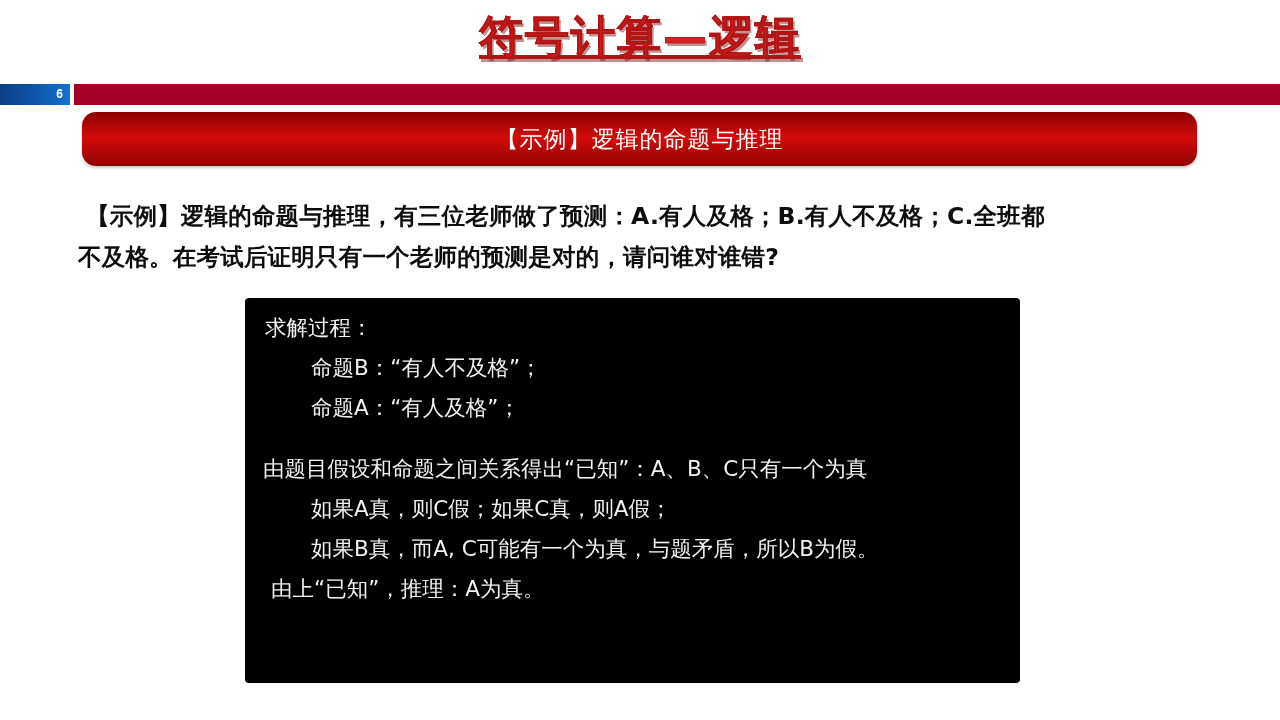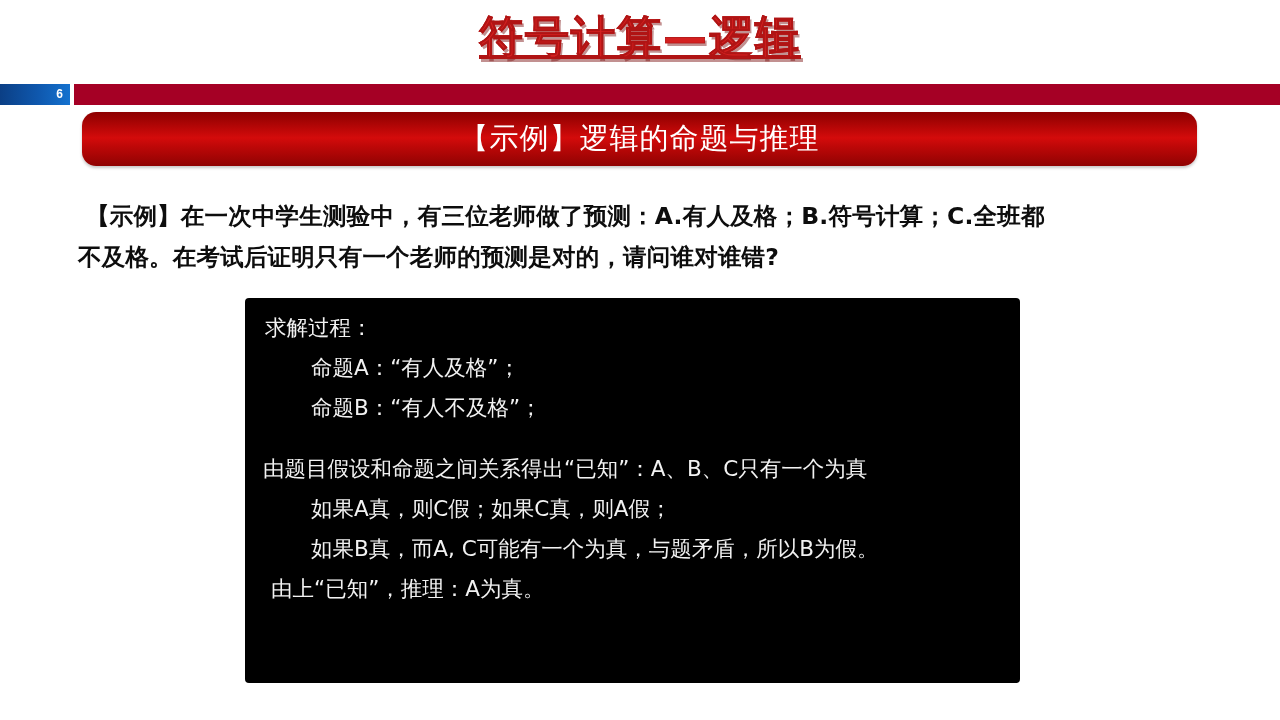--- a/index.html
+++ b/index.html
@@ -82,21 +82,21 @@
                 #d40b0b 48%,
                 #c00808 62%,
                 #8f0202 100%);
     box-shadow: 0 2px 3px rgba(0,0,0,0.22);
     display: flex;
     align-items: center;
     justify-content: center;
   }
   .section-banner-text {
     font-family: "DejaVu Sans", "Liberation Sans", sans-serif;
-    font-size: 29px;
+    font-size: 23px;
     color: #ffffff;
     letter-spacing: 1px;
     white-space: nowrap;
   }
 
   
   .question {
     position: absolute;
     left: 78px;
     top: 196px;
@@ -147,25 +147,25 @@
     <span class="page-number">6</span>
   </div>
   <div class="header-bar"></div>
 </div>
 
 <div class="section-banner">
   <span class="section-banner-text">【示例】逻辑的命题与推理</span>
 </div>
 
 <div class="question">
-  <span class="q-line q-line-1">【示例】在一次中学生测验中，有三位老师做了预测：A.有人及格；B.符号计算；C.全班都</span>
+  <span class="q-line q-line-1">【示例】逻辑的命题与推理，有三位老师做了预测：A.有人及格；B.有人不及格；C.全班都</span>
   <span class="q-line q-line-2">不及格。在考试后证明只有一个老师的预测是对的，请问谁对谁错?</span>
 </div>
 
 <div class="solution-box">
   <div class="sol-line sol-l0 sol-first">求解过程：</div>
+  <div class="sol-line sol-l1">命题B：“有人不及格”；</div>
   <div class="sol-line sol-l1">命题A：“有人及格”；</div>
-  <div class="sol-line sol-l1">命题B：“有人不及格”；</div>
   <div class="sol-line sol-l2">由题目假设和命题之间关系得出“已知”：A、B、C只有一个为真</div>
   <div class="sol-line sol-l1">如果A真，则C假；如果C真，则A假；</div>
   <div class="sol-line sol-l1">如果B真，而A, C可能有一个为真，与题矛盾，所以B为假。</div>
   <div class="sol-line sol-l3">由上“已知”，推理：A为真。</div>
 </div>
 
 </body></html>

